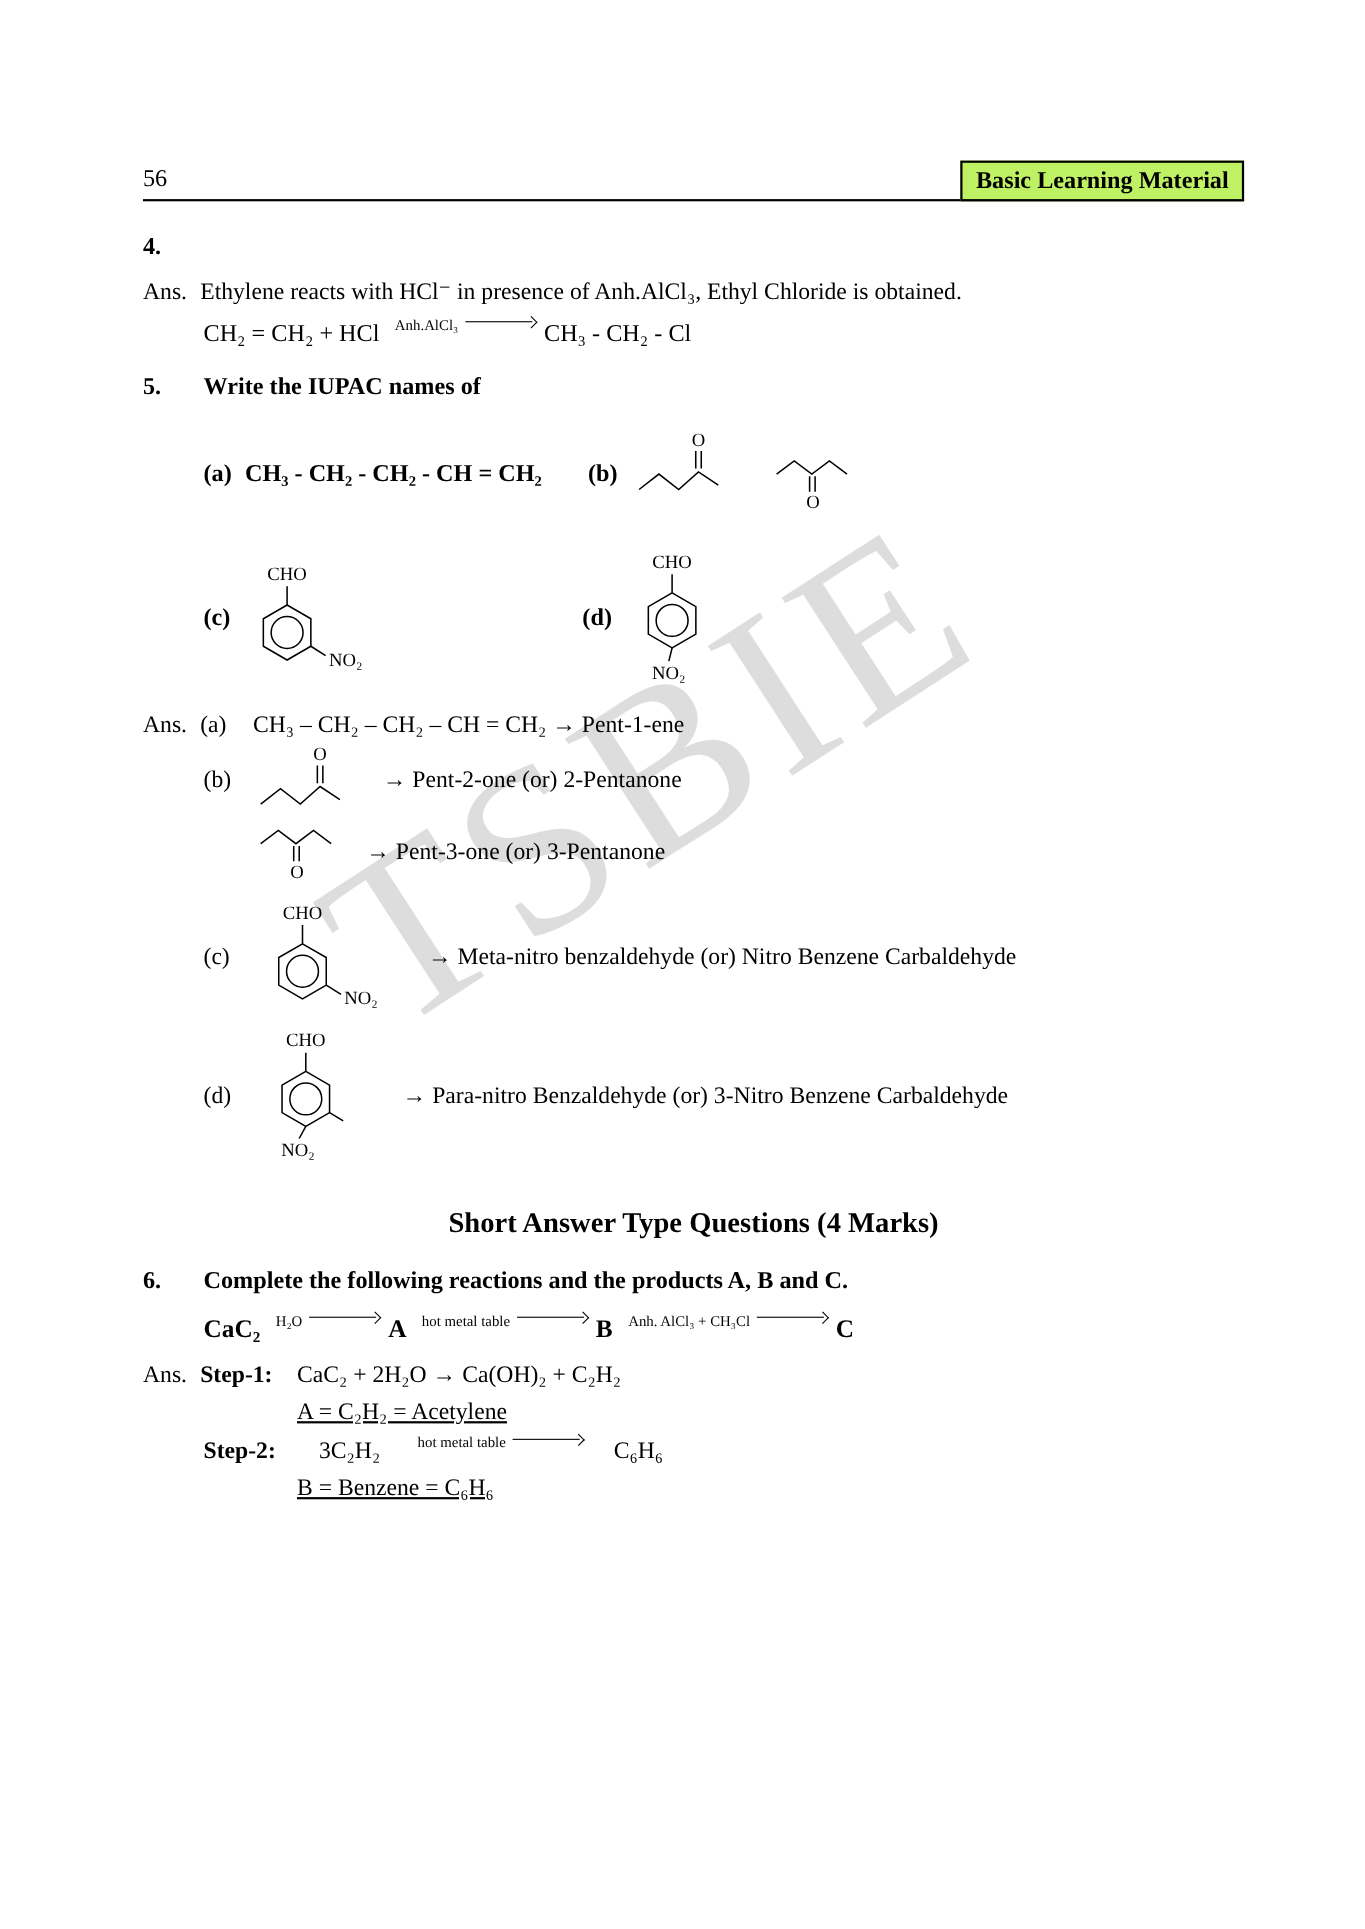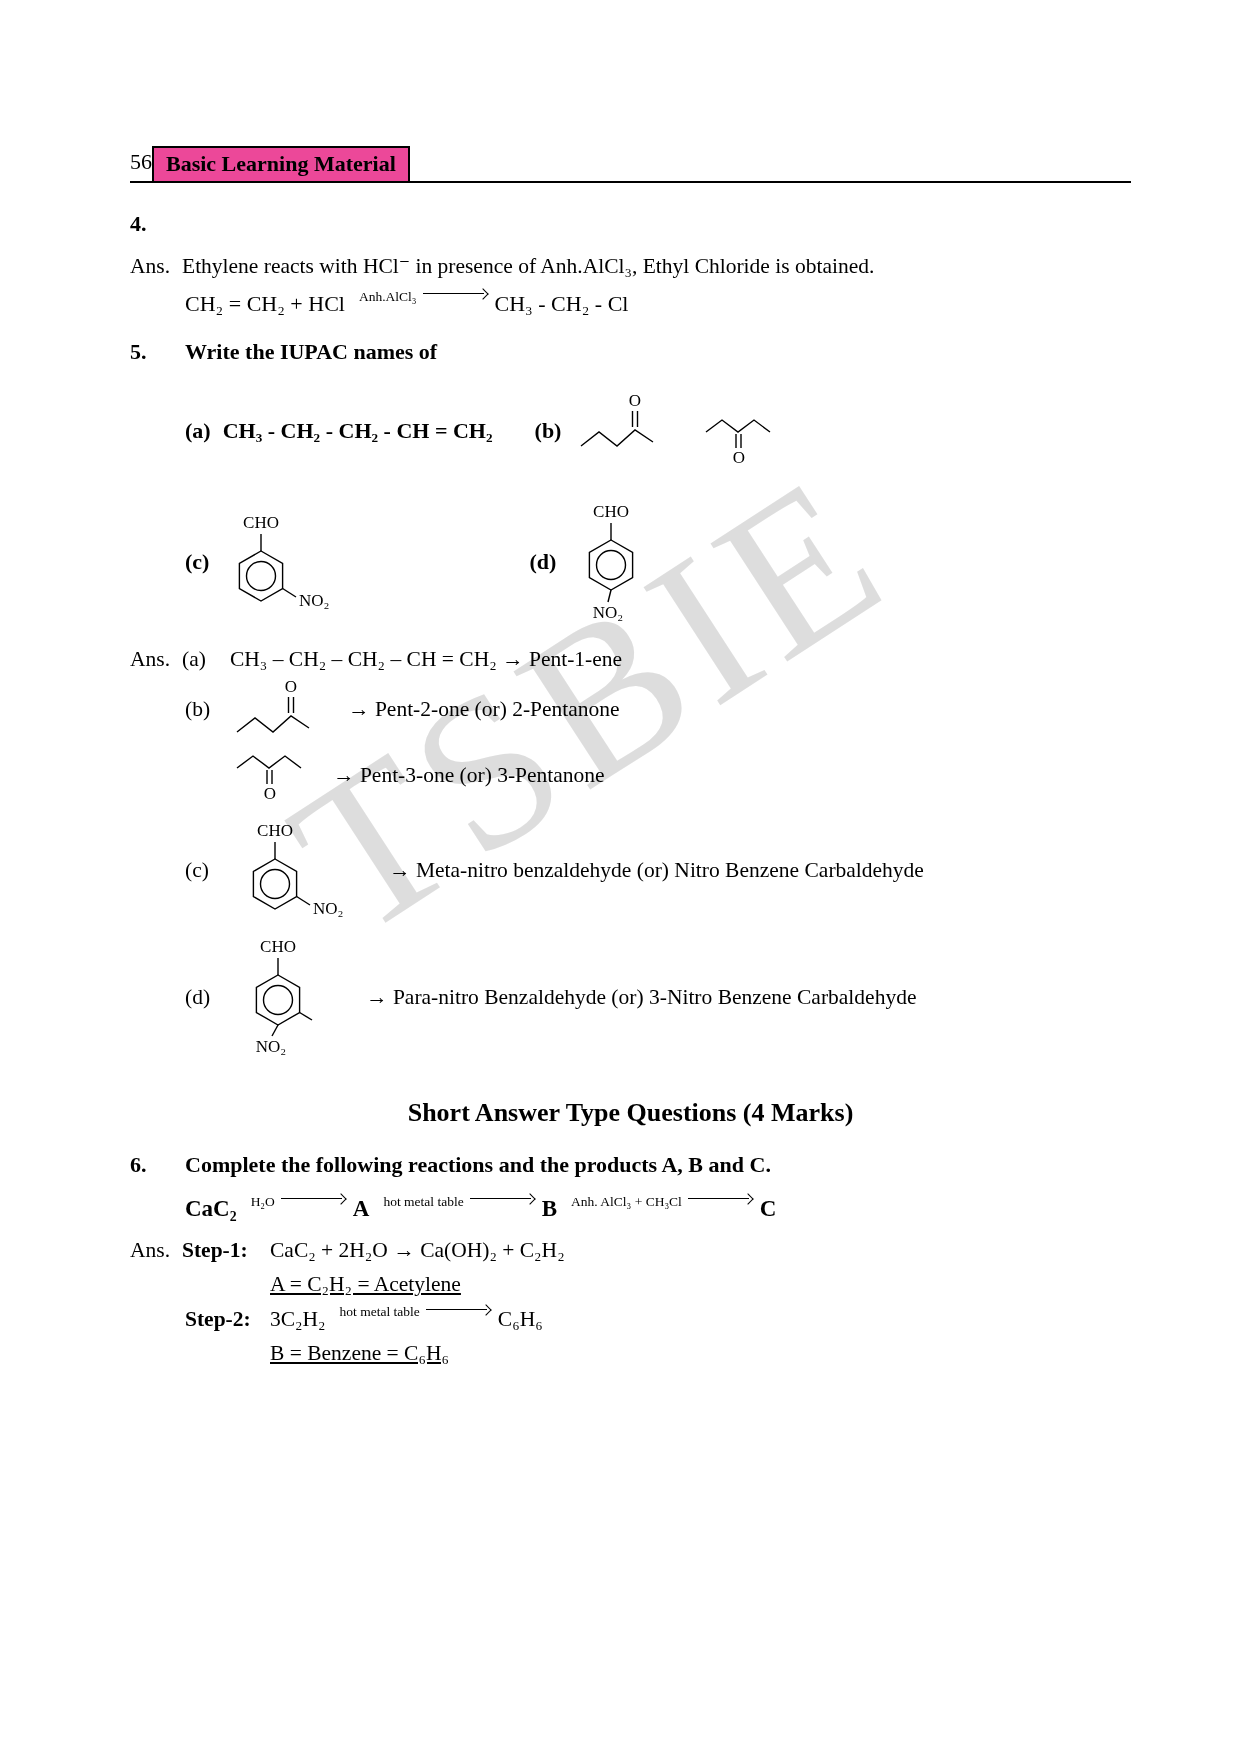--- a/index.html
+++ b/index.html
@@ -9,25 +9,25 @@
 
   .watermark {
     position:absolute; z-index:0; left:130px; top:580px; width:920px;
     text-align:center; font-size:215px; letter-spacing:10px;
     color:#c3c3c3; opacity:0.55; transform:rotate(-33deg);
     pointer-events:none; user-select:none;
   }
 
   .content { position:relative; z-index:1; padding:146px 110px 0 130px; }
 
-  .header { display:flex; justify-content:flex-start; align-items:flex-end;
+  .header { display:flex; justify-content:space-between; align-items:flex-end;
             border-bottom:2.5px solid #000; }
   .pagenum { font-size:22px; padding-bottom:6px; }
   .badge { border:2px solid #000; padding:3px 12px 4px; font-weight:700; font-size:22px;
-           background:#ec4899; margin-bottom:-2px; }
+           background:#bef264; margin-bottom:-2px; }
 
   .bold { font-weight:700; }
   .qrow { display:flex; font-weight:700; font-size:22px; }
   .qnum { width:55px; flex-shrink:0; }
   .q4t { margin-top:28px; }
   .ansrow { display:flex; font-size:21.5px; margin-top:16px; align-items:flex-end; }
   .anslabel { width:52px; flex-shrink:0; }
 
   .rxline { display:flex; align-items:center; font-size:22px; }
   .indent1 { margin-left:55px; }
@@ -64,21 +64,21 @@
   .ansc-row .name { margin-left:34px; }
   .ansd-row .name { margin-left:38px; }
 
   .section-title { margin-top:40px; text-align:center; font-weight:700; font-size:26px; }
   .q6t { margin-top:24px; }
   .q6rx { margin-top:18px; font-size:23px; font-weight:700; }
   .q6rx .rxn-cond { font-weight:400; }
   .steprow1 { margin-top:16px; }
   .steplabel { width:88px; flex-shrink:0; font-weight:700; }
   .substep { margin-left:140px; margin-top:9px; font-size:21.5px;text-decoration:underline; }
-  .step2row { margin-left:55px; margin-top:10px; display:flex; align-items:center; font-size:21.5px; }
+  .step2row { margin-left:55px; margin-top:10px; display:flex; align-items:center; font-size:21.5px;gap:20px; }
   .step2row .steplabel { width:85px; }
 </style>
 </head>
 <body>
 
 <div class="page">
 
   <div class="watermark">TSBIE</div>
 
   <div class="content">

